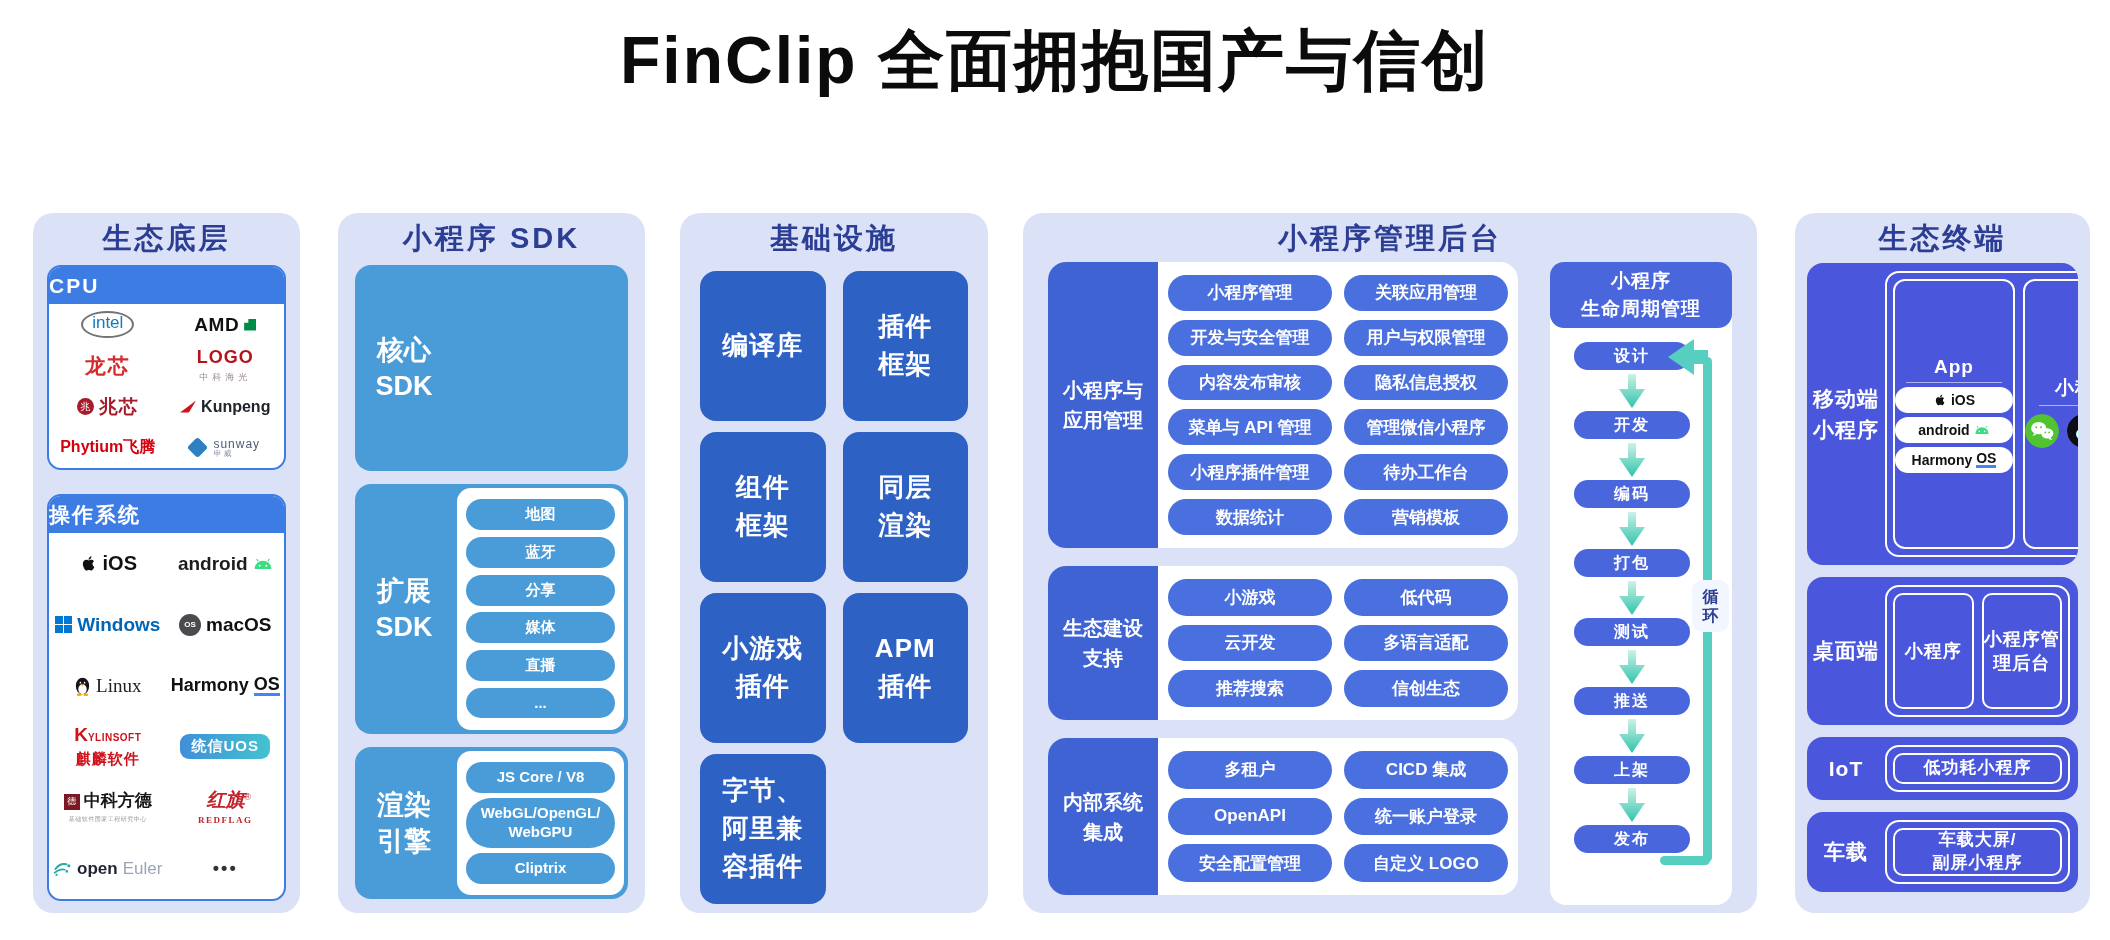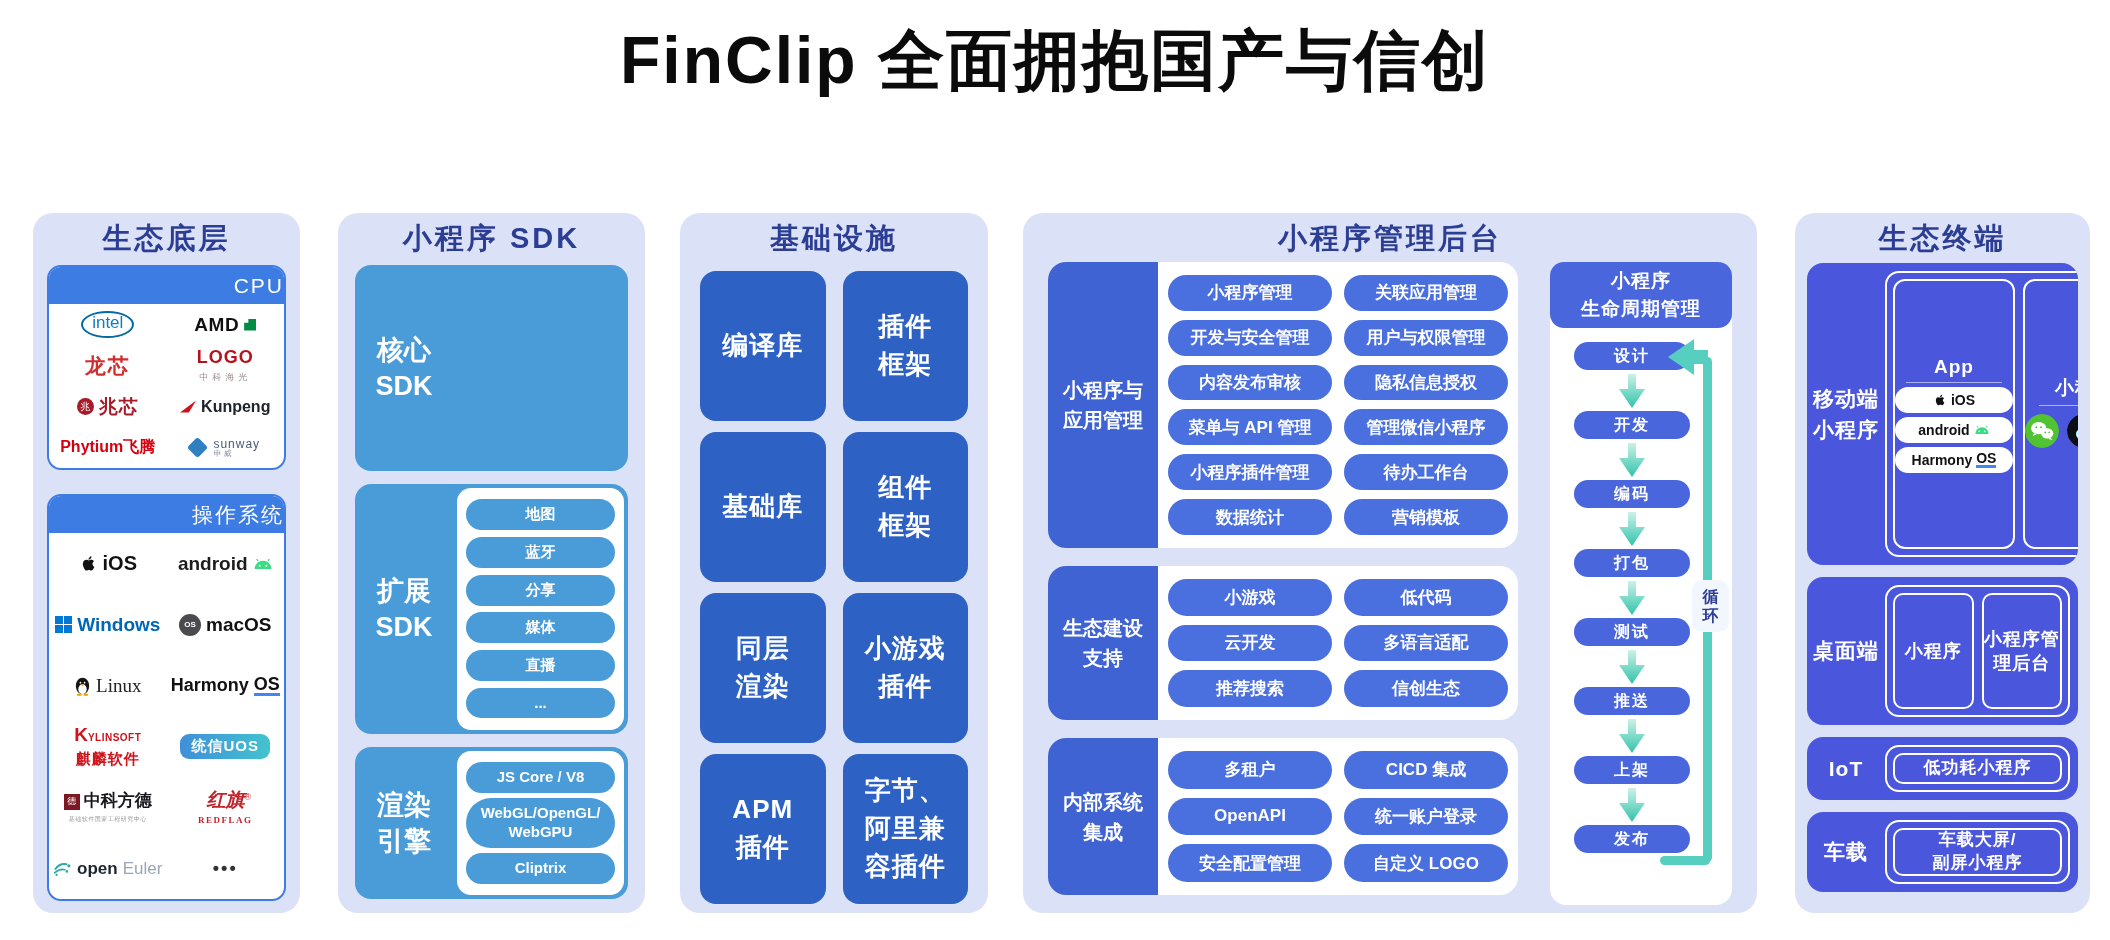--- a/index.html
+++ b/index.html
@@ -19,27 +19,27 @@
   #panel-sdk{left:338px;width:307px;}
   #panel-infra{left:680px;width:308px;}
   #panel-admin{left:1023px;width:734px;}
   #panel-term{left:1795px;width:295px;}
   .panel-title{
     height:52px;display:flex;align-items:center;justify-content:center;
     font-size:29px;font-weight:bold;color:#2c3e93;letter-spacing:3px;
   }
   
   .eco-card{margin:0 14px 24px;background:#fff;border:2px solid #3d7ce3;border-radius:14px;overflow:hidden;}
-  .eco-card-header{background:#3d7ce3;color:#fff;font-weight:normal;font-size:21px;text-align:right;height:37px;line-height:37px;letter-spacing:2px;}
+  .eco-card-header{background:#3d7ce3;color:#fff;font-weight:bold;font-size:21px;text-align:left;height:37px;line-height:37px;letter-spacing:2px;}
   .logo-grid{display:grid;grid-template-columns:1fr 1fr;}
   #cpu-card .logo-cell{height:41px;}
   #os-card .logo-cell{height:61px;}
   .logo-cell{display:flex;align-items:center;justify-content:center;gap:5px;}
   .logo-col{display:flex;flex-direction:column;align-items:center;justify-content:center;line-height:1.1;}
-  .lg-intel{color:#0f7dc2;border:2px solid #0369a1;border-radius:50%;padding:0px 9px 3px;font-size:17px;}
+  .lg-intel{color:#0f7dc2;border:2px solid #737373;border-radius:50%;padding:0px 9px 3px;font-size:17px;}
   .lg-amd{color:#111;font-weight:900;font-size:19px;letter-spacing:.5px;}
   .amd-mark{width:12px;height:12px;background:#008c44;clip-path:polygon(35% 0,100% 0,100% 100%,0 100%,0 35%,35% 35%);display:inline-block;}
   .lg-loongson{color:#d22c2c;font-weight:900;font-size:21px;letter-spacing:2px;}
   .lg-hygon{color:#b5121b;font-weight:900;font-size:18px;letter-spacing:1px;}
   .lg-hygon-sub{color:#9b8b8b;font-size:9px;letter-spacing:4px;}
   .zx-badge{width:17px;height:17px;border-radius:50%;background:#a61b29;color:#fff;font-size:10px;display:inline-flex;align-items:center;justify-content:center;}
   .lg-zhaoxin{color:#a61b29;font-weight:900;font-size:19px;letter-spacing:1px;}
   .kp-mark{width:16px;height:12px;background:#d0121b;clip-path:polygon(0 100%,100% 0,55% 100%);display:inline-block;}
   .lg-kunpeng{color:#20242b;font-weight:bold;font-size:16px;}
   .lg-phytium{color:#d7000f;font-weight:900;font-size:16px;}
@@ -288,21 +288,20 @@
     </div>
   </div>
 </div>
 
 <div class="panel" id="panel-infra">
   <div class="panel-title">基础设施</div>
   <div class="infra-grid">
     <div class="infra-tile pre">编译库</div>
     <div class="infra-tile pre">插件
 框架</div>
-    <div class="infra-tile pre">基础库</div>
     <div class="infra-tile pre">组件
 框架</div>
     <div class="infra-tile pre">同层
 渲染</div>
     <div class="infra-tile pre">小游戏
 插件</div>
     <div class="infra-tile pre">APM
 插件</div>
     <div class="infra-tile pre">字节、
 阿里兼

